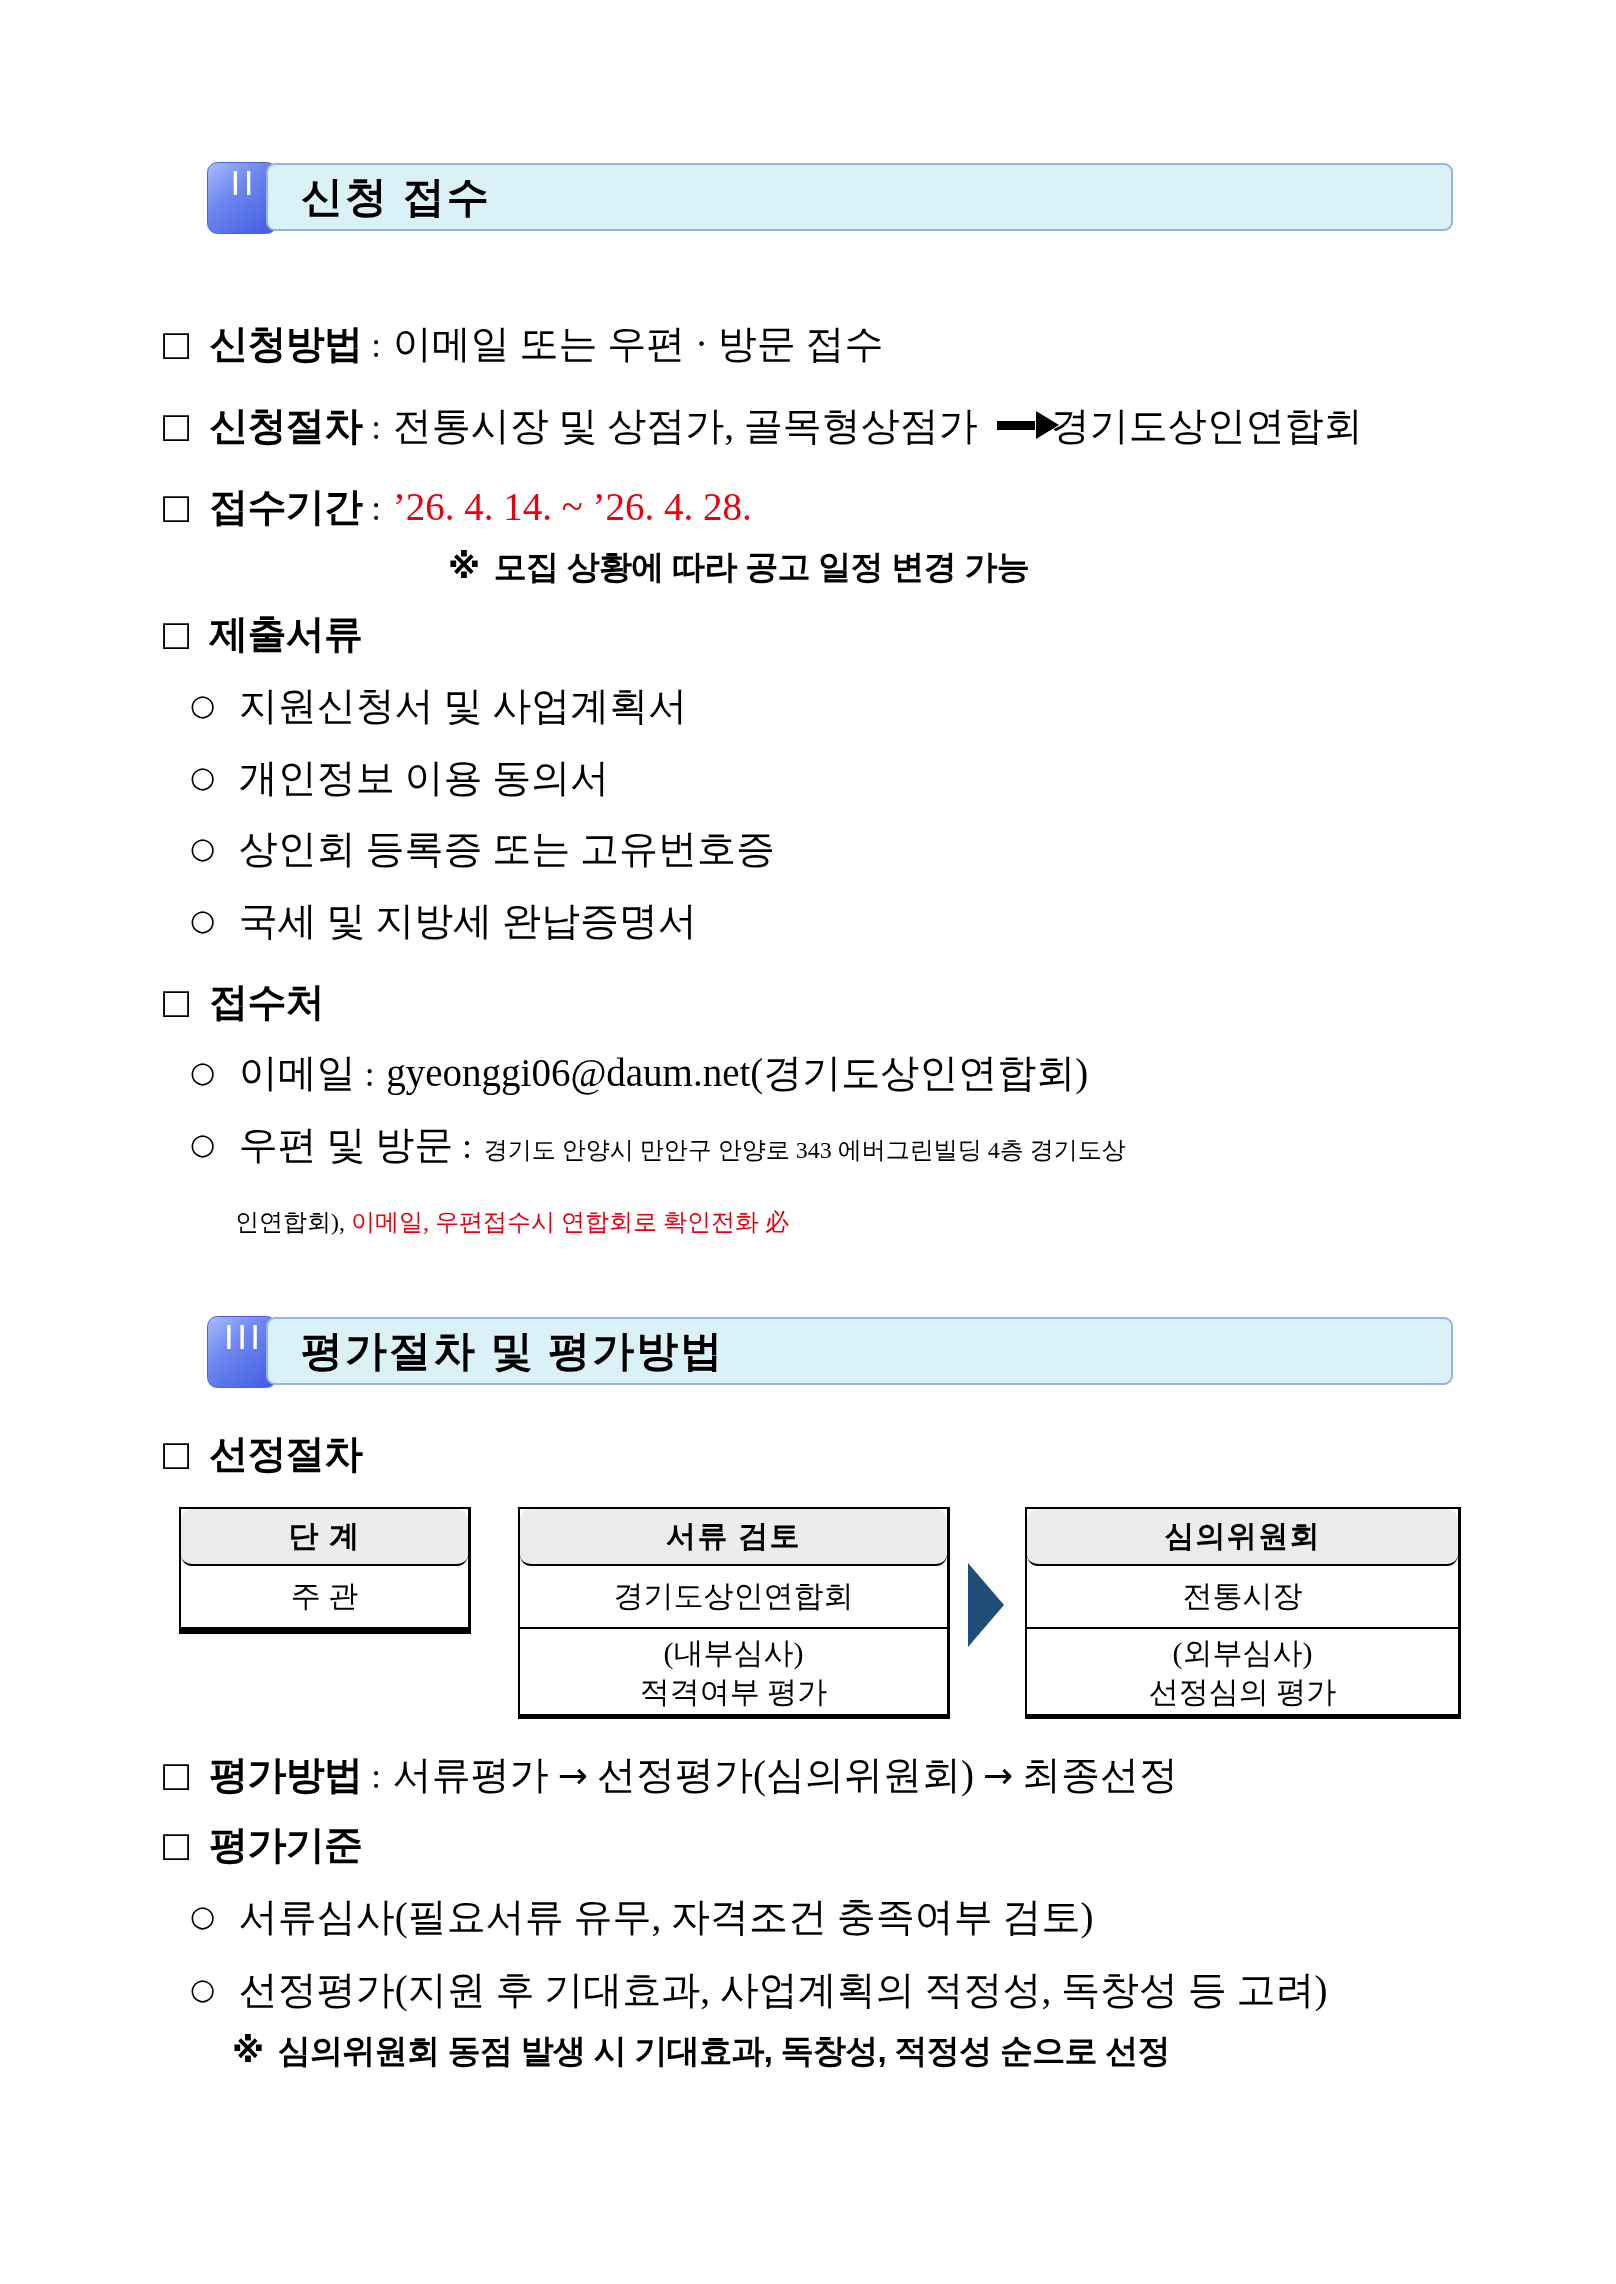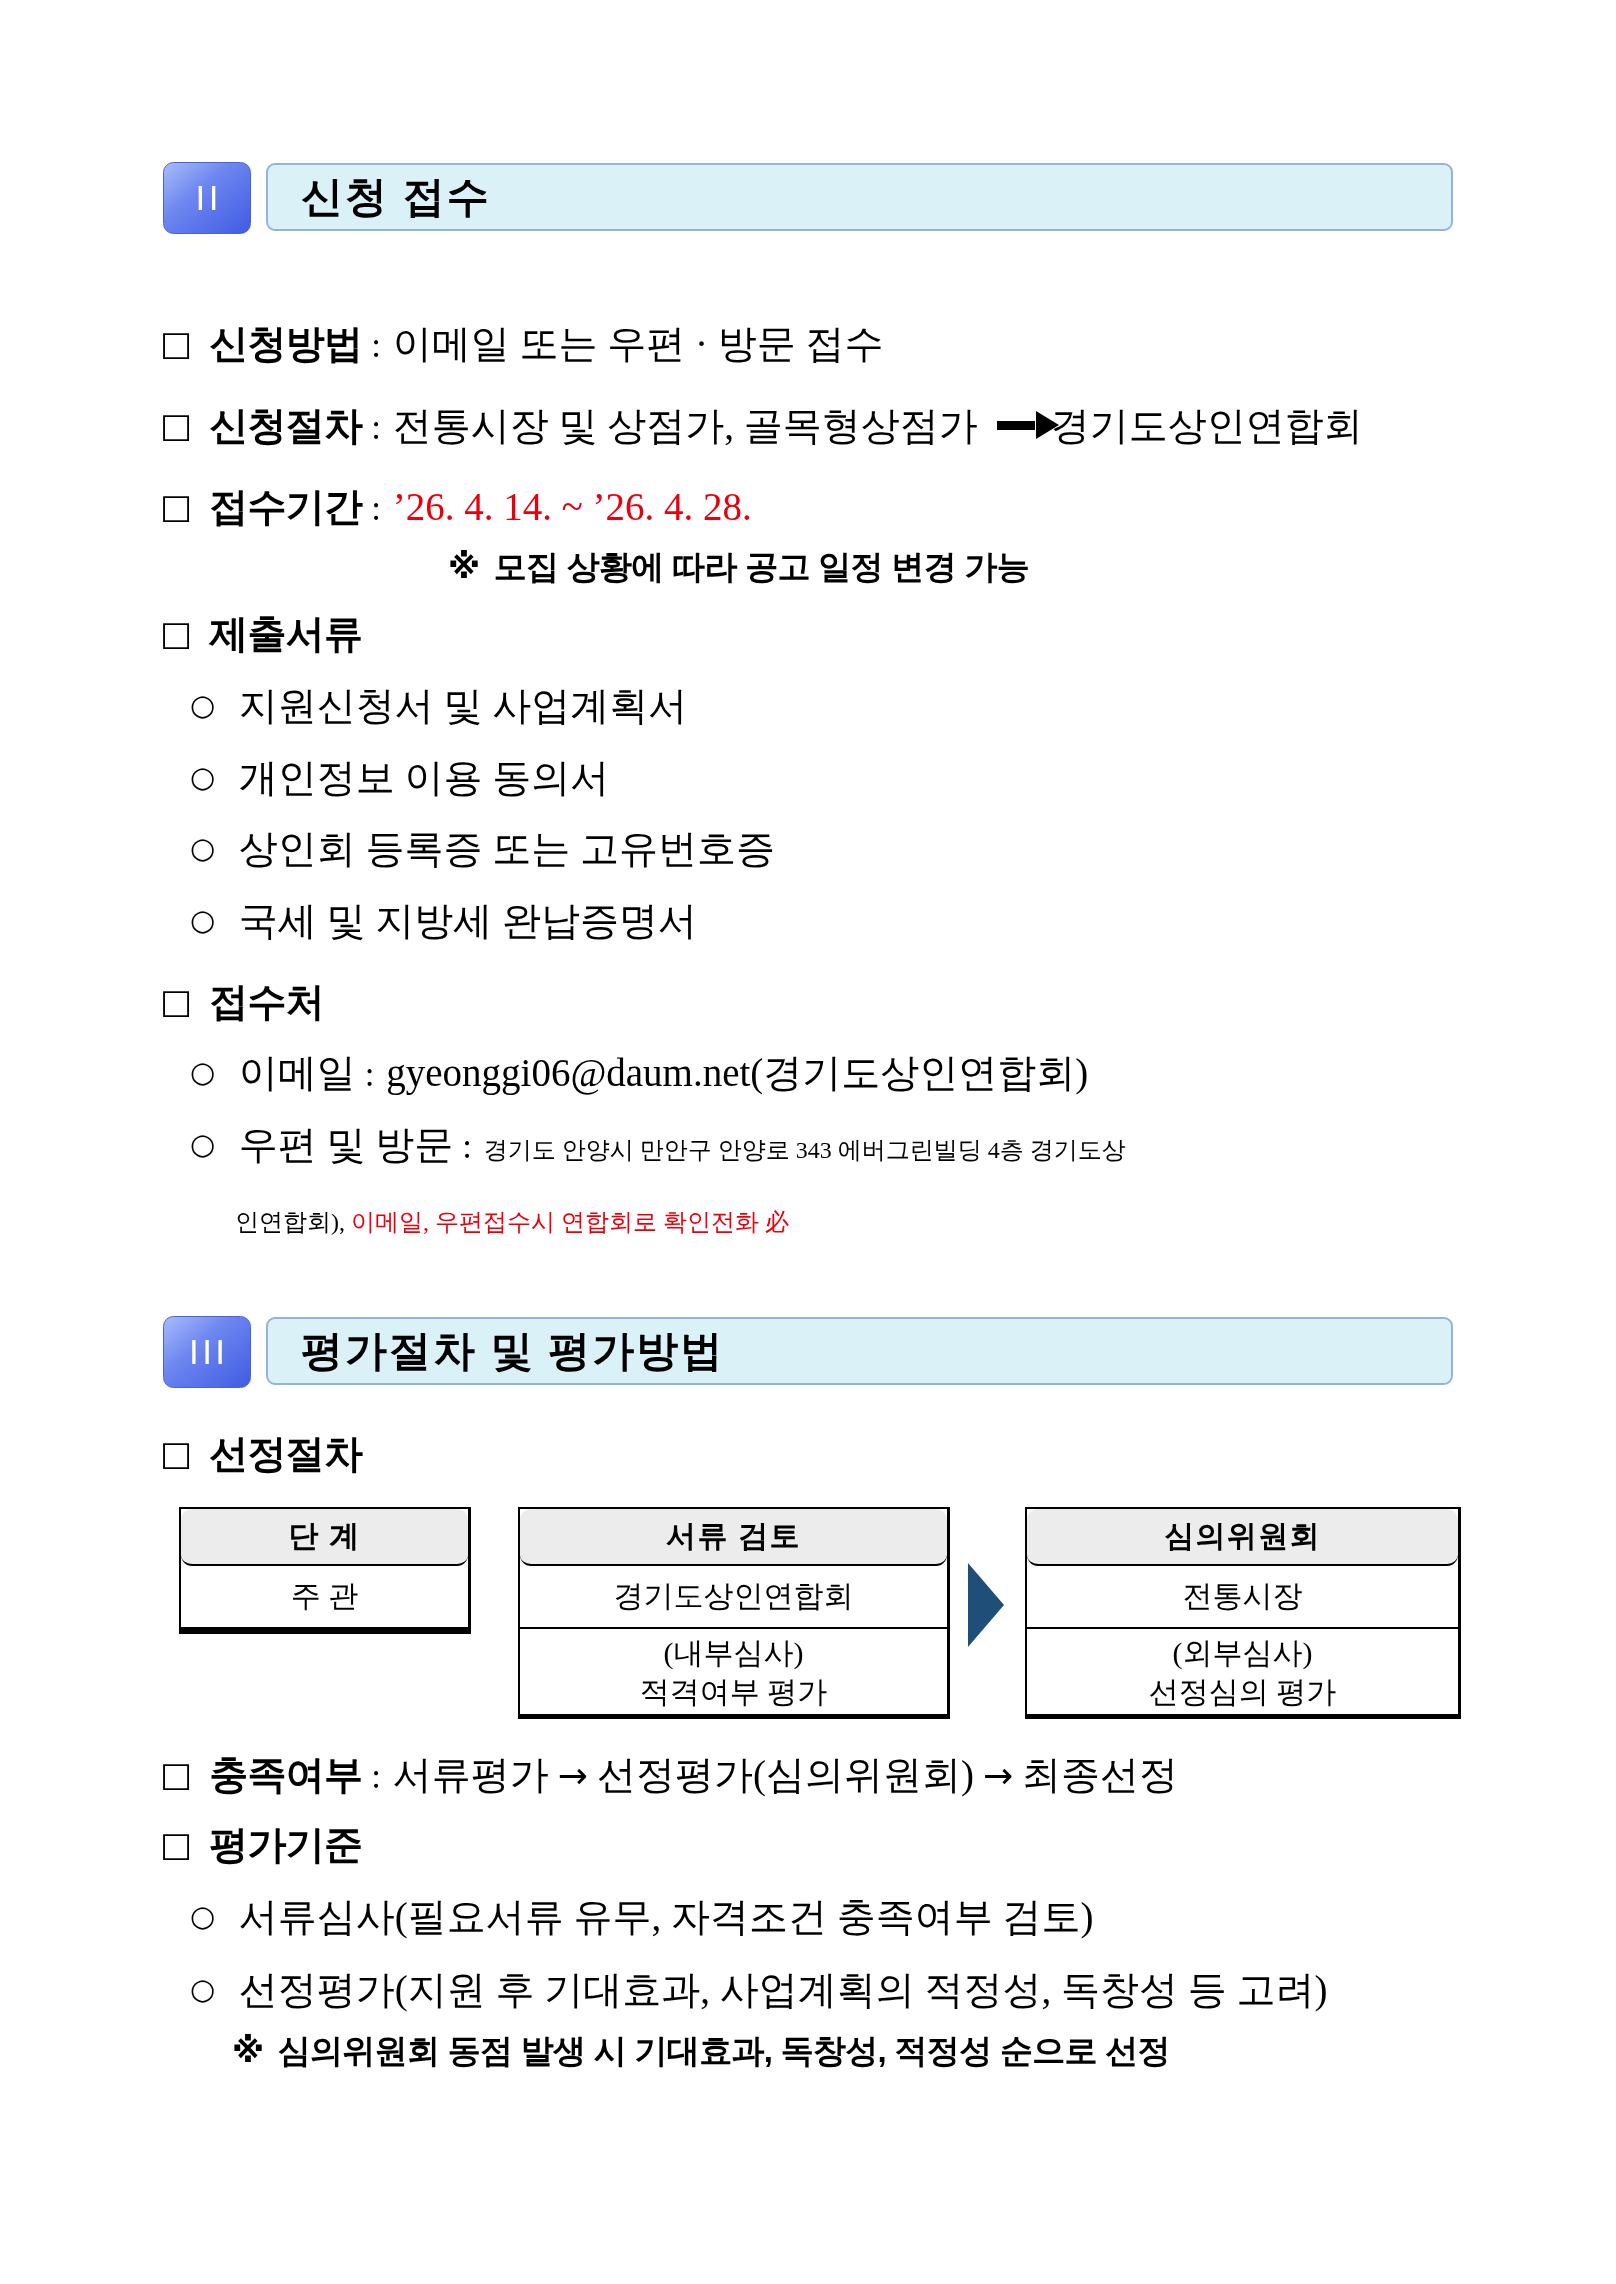--- a/index.html
+++ b/index.html
@@ -1,25 +1,25 @@
 <!DOCTYPE html>
 <html style="font-size:10.4px"><head>
 <meta charset="utf-8">
 <style>
   html,body{margin:0;padding:0;background:#fff;}
   .page{position:relative;width:1616px;height:2284px;background:#ffffff;overflow:hidden;
         font-family:"Liberation Serif","DejaVu Serif",serif;color:#000;}
 
   
-  .badge{position:absolute;width:88px;height:72px;border-radius:10.4px;
+  .badge{position:absolute;width:70px;height:72px;border-radius:10.4px;
          background:linear-gradient(140deg,#a9bcfa 0%,#6d86f0 40%,#3f5ce2 100%);
          border:1.3px solid #4a62d8;box-sizing:border-box;
-         display:flex;align-items:center;justify-content:center;
+         display:flex;justify-content:center;
          font-family:"Liberation Sans","DejaVu Sans",sans-serif;
-         color:#ffffff;font-size:35px;letter-spacing:3.3px;padding-left:3.3px;}
+         color:#ffffff;font-size:35px;letter-spacing:3.3px;padding-left:3.3px;margin-left:44px;}
   .titlebar{position:absolute;left:266px;width:1187px;height:68px;background:#daf1f8;
             border:2px solid #94b3dd;border-radius:9px;box-sizing:border-box;
             display:flex;align-items:center;padding-left:33px;
             font-family:"Liberation Sans","DejaVu Sans",sans-serif;
             font-weight:700;font-size:42px;letter-spacing:2px;color:#000;}
 
   
   .line{position:absolute;left:160px;white-space:nowrap;font-size:39px;line-height:1.2;}
   .sq{font-family:"DejaVu Sans",sans-serif;font-size:34px;margin-right:17px;position:relative;top:-2px;}
   .o{font-family:"DejaVu Sans",sans-serif;font-size:29px;margin-right:23.5px;position:relative;top:-3.9px;}
@@ -148,21 +148,21 @@
     <div class="tr r2">
         <span>전통시장</span>
       </div>
     <div class="tr r3">
       <span>(외부심사)</span>
       <span>선정심의  평가</span>
     </div>
   </div>
 
   <div class="line" style="top:1752px;">
-    <span class="sq">□</span><span class="b">충족여부</span><span class="c">:</span><span>서류평가</span><span class="thin-arrow">→</span><span>선정평가(심의위원회)</span><span class="thin-arrow">→</span><span>최종선정</span>
+    <span class="sq">□</span><span class="b">평가방법</span><span class="c">:</span><span>서류평가</span><span class="thin-arrow">→</span><span>선정평가(심의위원회)</span><span class="thin-arrow">→</span><span>최종선정</span>
   </div>
 
   <div class="line" style="top:1822px;">
     <span class="sq">□</span><span class="b">평가기준</span>
   </div>
   <div class="line" style="top:1894px;left:190px;">
     <span class="o">○</span><span>서류심사(필요서류  유무,  자격조건  충족여부  검토)</span>
   </div>
   <div class="line" style="top:1967px;left:190px;">
     <span class="o">○</span><span>선정평가(지원  후  기대효과,  사업계획의  적정성,  독창성  등  고려)</span>

